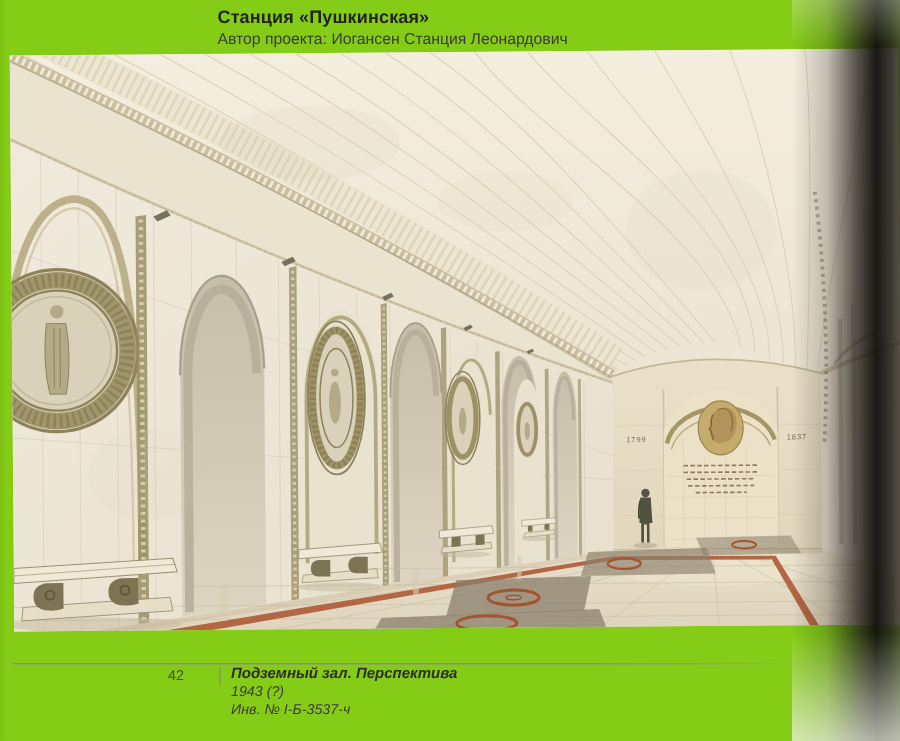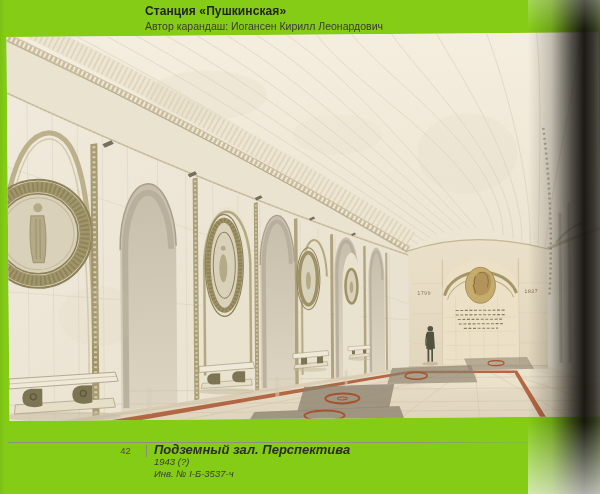--- a/index.html
+++ b/index.html
@@ -15,24 +15,24 @@
   
   .artwork{position:absolute;left:8px;top:37px;width:592px;height:384px;
            transform:rotate(-0.45deg);transform-origin:0 50%;
            background:#ece5d5;overflow:hidden;}
   .artwork svg{display:block;}
 
   
   .rule{position:absolute;left:8px;top:442px;width:552px;height:1px;
         background:linear-gradient(to right,#8e8d89 70%,rgba(142,141,137,0));z-index:3;}
   .caption{position:absolute;left:112px;top:444px;display:flex;gap:7px;z-index:3;}
-  .cap-num{font-size:9.5px;color:#4b4a46;width:27px;text-align:center;padding-top:1px;}
+  .cap-num{font-size:9.5px;color:#4b4a46;width:27px;text-align:left;padding-top:1px;}
   .cap-divider{width:1px;background:#8c8b87;height:12px;margin-top:1px;}
   .cap-lines{font-style:italic;color:#3c3b37;font-size:9.5px;line-height:12.2px;}
-  .cap-title{font-weight:bold;font-size:13px;color:#2d2c29;}
+  .cap-title{font-weight:bold;font-size:10px;color:#2d2c29;}
 
   
   .edge-shadow{position:absolute;top:0;right:0;width:72px;height:494px;z-index:5;pointer-events:none;
      background:linear-gradient(to right,rgba(26,24,20,0) 0%,rgba(26,24,20,.22) 32%,
                 rgba(24,22,18,.72) 60%,rgba(16,14,11,.95) 78%,rgba(34,32,27,.88) 92%,
                 rgba(52,49,42,.82) 100%);}
   .edge-soften-bottom{position:absolute;right:0;bottom:0;width:72px;height:72px;z-index:6;pointer-events:none;
      background:linear-gradient(to top,rgba(248,247,243,.68) 0%,rgba(248,247,243,.3) 55%,rgba(248,247,243,0) 100%);}
   .edge-soften-top{position:absolute;right:0;top:0;width:72px;height:30px;z-index:6;pointer-events:none;
      background:linear-gradient(to bottom,rgba(248,247,243,.28),rgba(248,247,243,0));}
@@ -41,21 +41,21 @@
 
   svg text{font-family:"Liberation Sans",sans-serif;}
 </style>
 </head>
 <body>
 
 <div class="page">
 
   <div class="header">
     <div class="header-title">Станция «Пушкинская»</div>
-    <div class="header-author">Автор карандаш: Иогансен Кирилл Леонардович</div>
+    <div class="header-author">Автор проекта: Иогансен Станция Леонардович</div>
   </div>
 
   <div class="artwork">
   <svg width="592" height="384" viewBox="0 0 592 384">
     <defs>
       <linearGradient id="gCeil" x1="0" y1="0" x2="0" y2="1">
         <stop offset="0" stop-color="#f4eedf"></stop>
             <stop offset="1" stop-color="#ebe3d0"></stop>
       </linearGradient>
       <linearGradient id="gWall" x1="0" y1="0" x2="1" y2="1">

